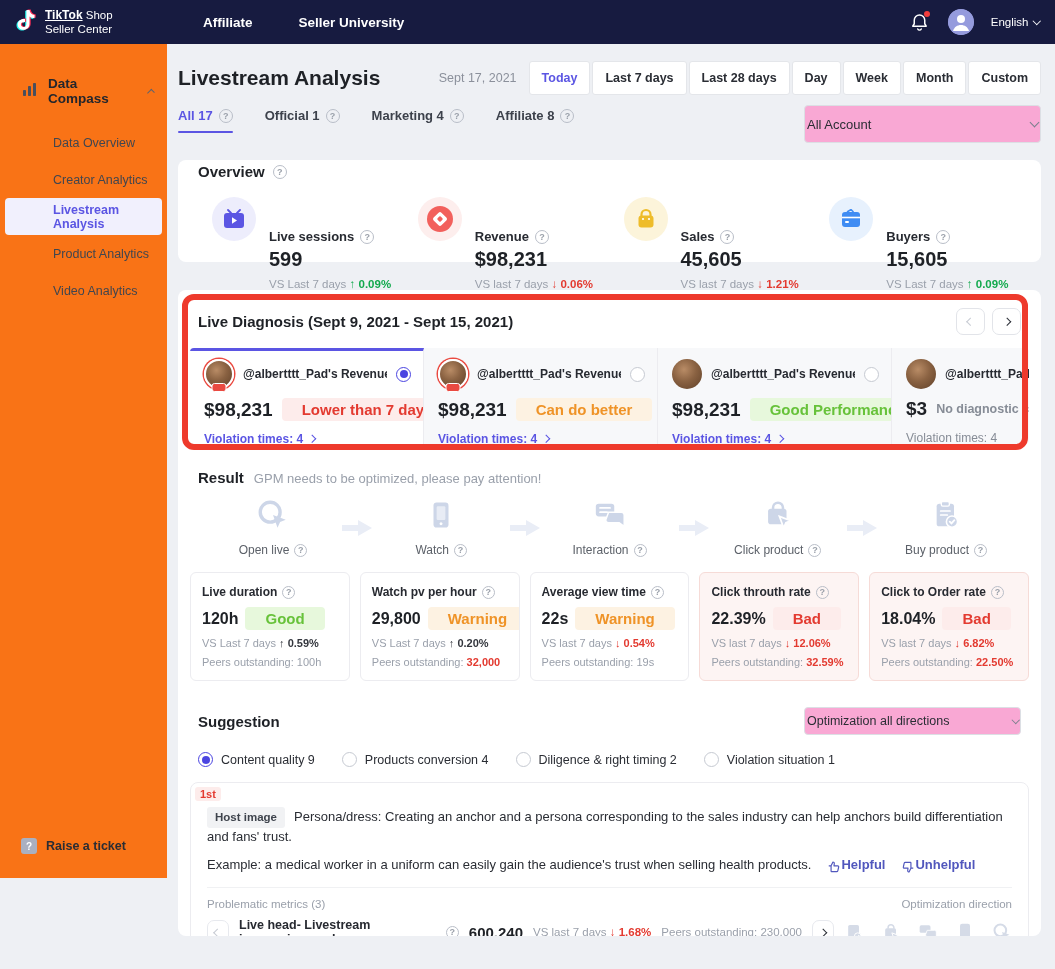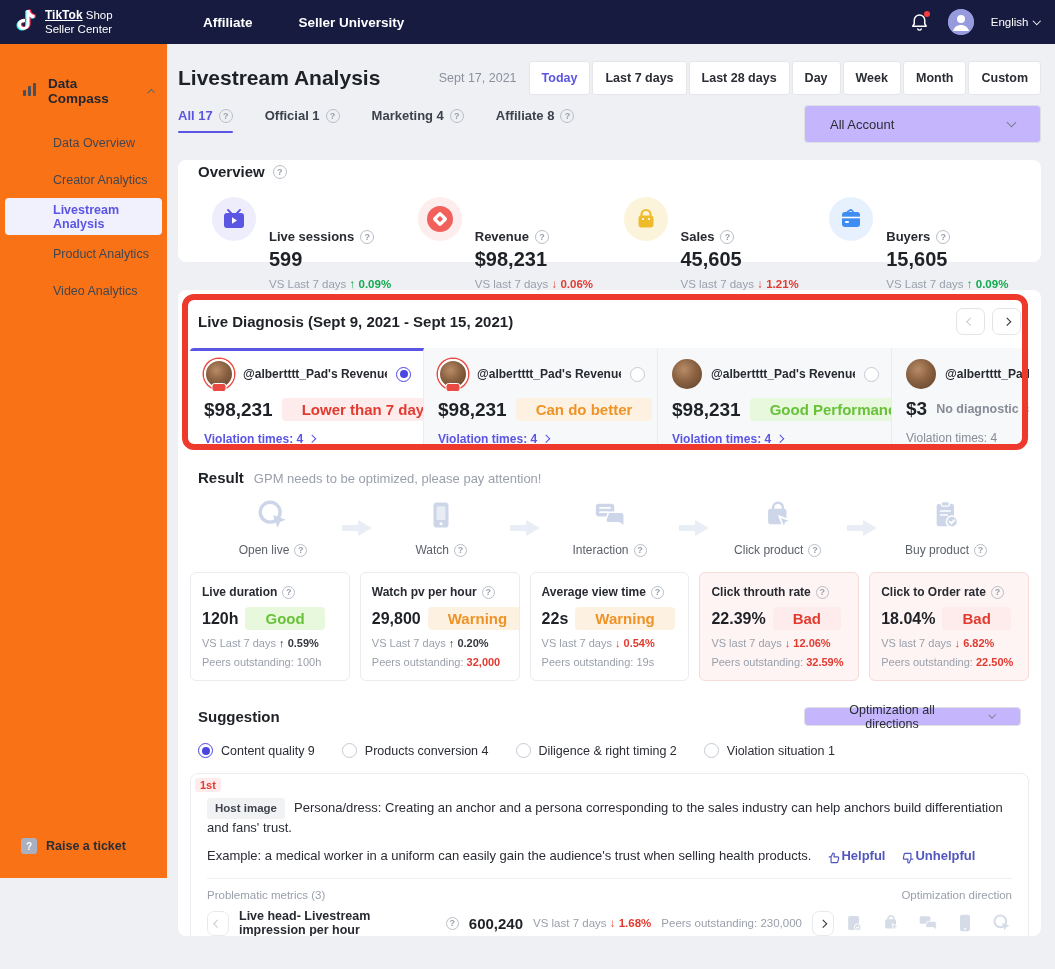--- a/index.html
+++ b/index.html
@@ -45,22 +45,22 @@
   .head-date { margin-left:auto; font-size:12.5px; color:#8b909b; margin-right:12px; }
   .range-group { display:flex; gap:2px; }
   .range-btn { background:#fff; border:1px solid #e4e6ea; height:34px; padding:0 12px; font-size:12.5px;
     display:flex; align-items:center; border-radius:3px; color:#2a2d34; font-weight:bold; cursor:pointer; }
   .range-btn.active { color:#5b55e3; }
   .tabs-row { display:flex; align-items:flex-start; margin-top:12px; height:40px; position:relative; }
   .tab { display:flex; gap:6px; align-items:center; margin-right:32px; font-size:13px; font-weight:bold;
     color:#3c414b; padding-bottom:10px; position:relative; cursor:pointer; }
   .tab.active { color:#5b55e3; }
   .tab.active::after { content:""; position:absolute; left:0; right:0; bottom:0; height:2.5px; background:#5b55e3; border-radius:2px; }
-  .select-box { background:#c4b5fd; border:1px solid #dcdfe4; border-radius:4px; display:flex; align-items:center;
-    justify-content:space-between; padding:0 25px; font-size:13px; color:#2a2d34; cursor:pointer;gap:36px; }
+  .select-box { background:#f9a8d4; border:1px solid #dcdfe4; border-radius:4px; display:flex; align-items:center;
+    justify-content:space-between; padding:0 2px; font-size:13px; color:#2a2d34; cursor:pointer;gap:36px; }
   .select-box .chev { color:#7a808c; }
   .account-select { position:absolute; right:0; top:-3px; width:237px; height:38px; }
   .help { width:14px; height:14px; min-width:14px; border:1px solid #b9bec8; border-radius:50%; color:#9aa0aa;
     font-size:9px; display:inline-flex; align-items:center; justify-content:center; font-weight:bold; cursor:pointer; }
   .card { background:#fff; border-radius:8px; }
   .section-title { font-size:15px; font-weight:bold; color:#1e2126; display:flex; gap:8px; align-items:center; }
   
   .overview-card { margin-top:12px; height:102px; padding:3px 20px; }
   .ov-grid { display:grid; grid-template-columns:repeat(4,1fr); margin-top:17px; }
   .ov-metric { display:flex; gap:13px; padding-left:14px; }
@@ -118,21 +118,21 @@
   .rmetric { border:1px solid #ececf0; border-radius:6px; padding:12px 11px; background:#fff; overflow:hidden; }
   .rmetric.alert { background:#fdf4f3; border-color:#f6dbd7; }
   .rm-label { font-size:12px; font-weight:bold; display:flex; gap:5px; align-items:center; white-space:nowrap; }
   .rm-label .help { width:13px; height:13px; min-width:13px; }
   .rm-value-row { margin-top:8px; display:flex; gap:7px; align-items:center; }
   .rm-value { font-size:16px; font-weight:bold; color:#1e2126; }
   .rm-sub { font-size:11px; color:#9aa0ab; margin-top:7px; white-space:nowrap; }
   .peer-red { color:#e33a30; font-weight:bold; }
   
   .sugg-head { display:flex; align-items:center; padding:0 20px; margin-top:26px; }
-  .sugg-select { margin-left:auto; width:217px; height:19px; font-size:12.5px;text-align:center; }
+  .sugg-select { margin-left:auto; width:217px; height:28px; font-size:12.5px;text-align:center; }
   .filter-row { display:flex; gap:27px; padding:0 20px; margin-top:17px; font-size:12.5px; align-items:center; }
   .filter-radio { display:flex; gap:8px; align-items:center; cursor:pointer; color:#2a2d34; }
   .filter-radio .radio-dot { margin-left:0; }
   .sugg-card { border:1px solid #ececf0; border-radius:8px; margin:15px 12px 0 12px; position:relative; background:#fff; }
   .rank { position:absolute; top:4px; left:4px; font-size:11px; font-weight:bold; padding:1px 5px; border-radius:3px; }
   .rank.first { color:#e33a30; background:#fdeceb; }
   .sugg-body { padding:24px 16px 0 16px; font-size:13px; line-height:1.45; color:#2a2d34; }
   .tagchip { display:inline-block; background:#f1f2f4; padding:2px 8px; border-radius:3px; font-size:11.5px; font-weight:bold; margin-right:9px; color:#3f444d; }
   .sugg-line2 { margin-top:9px; display:flex; align-items:center; flex-wrap:wrap; gap:4px; }
   .fb-link { color:#5157bd; font-weight:bold; display:inline-flex; align-items:flex-end; gap:0; margin-left:12px; cursor:pointer; }

